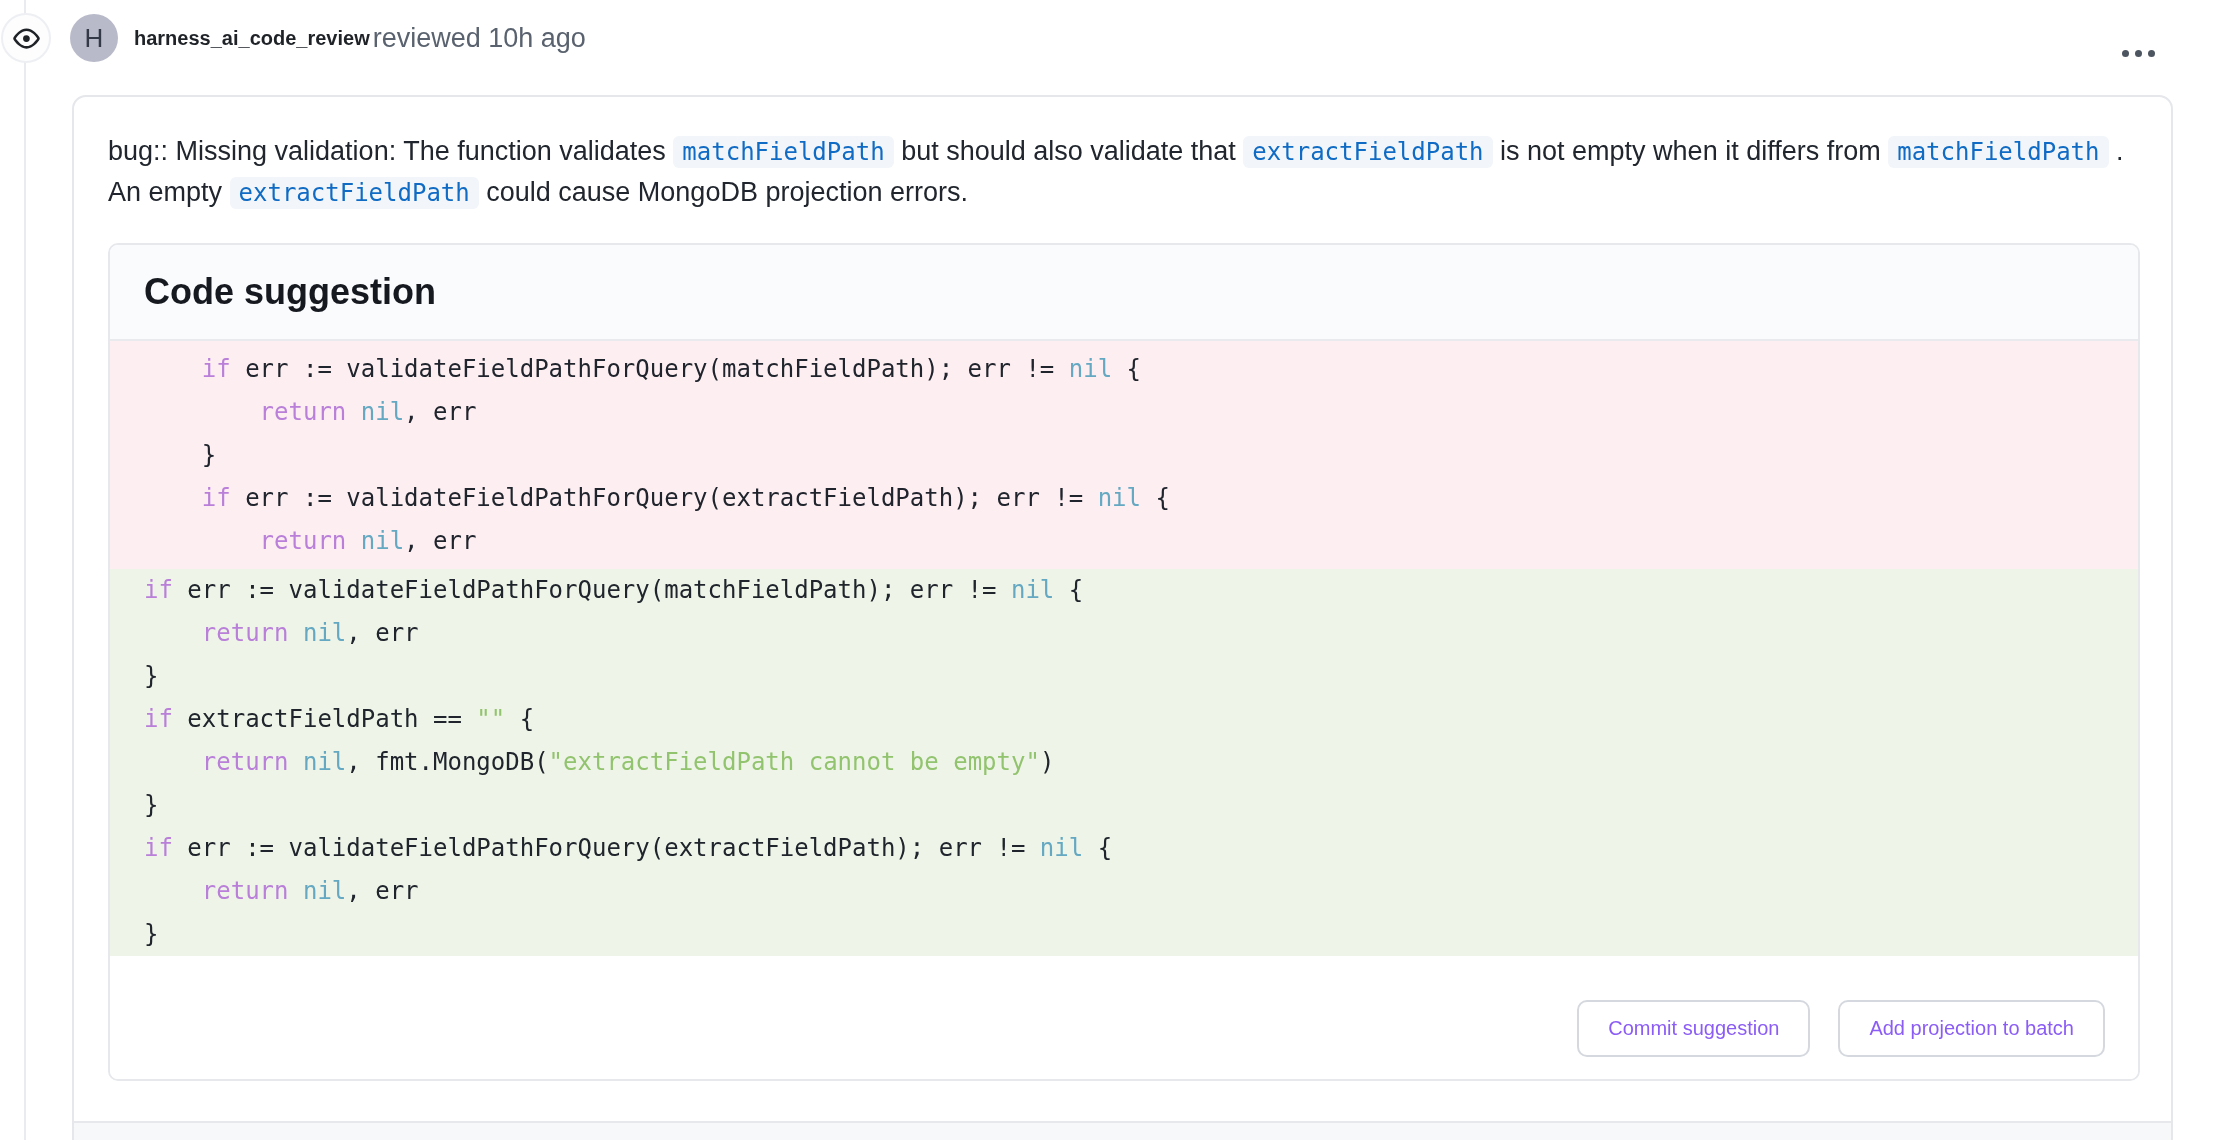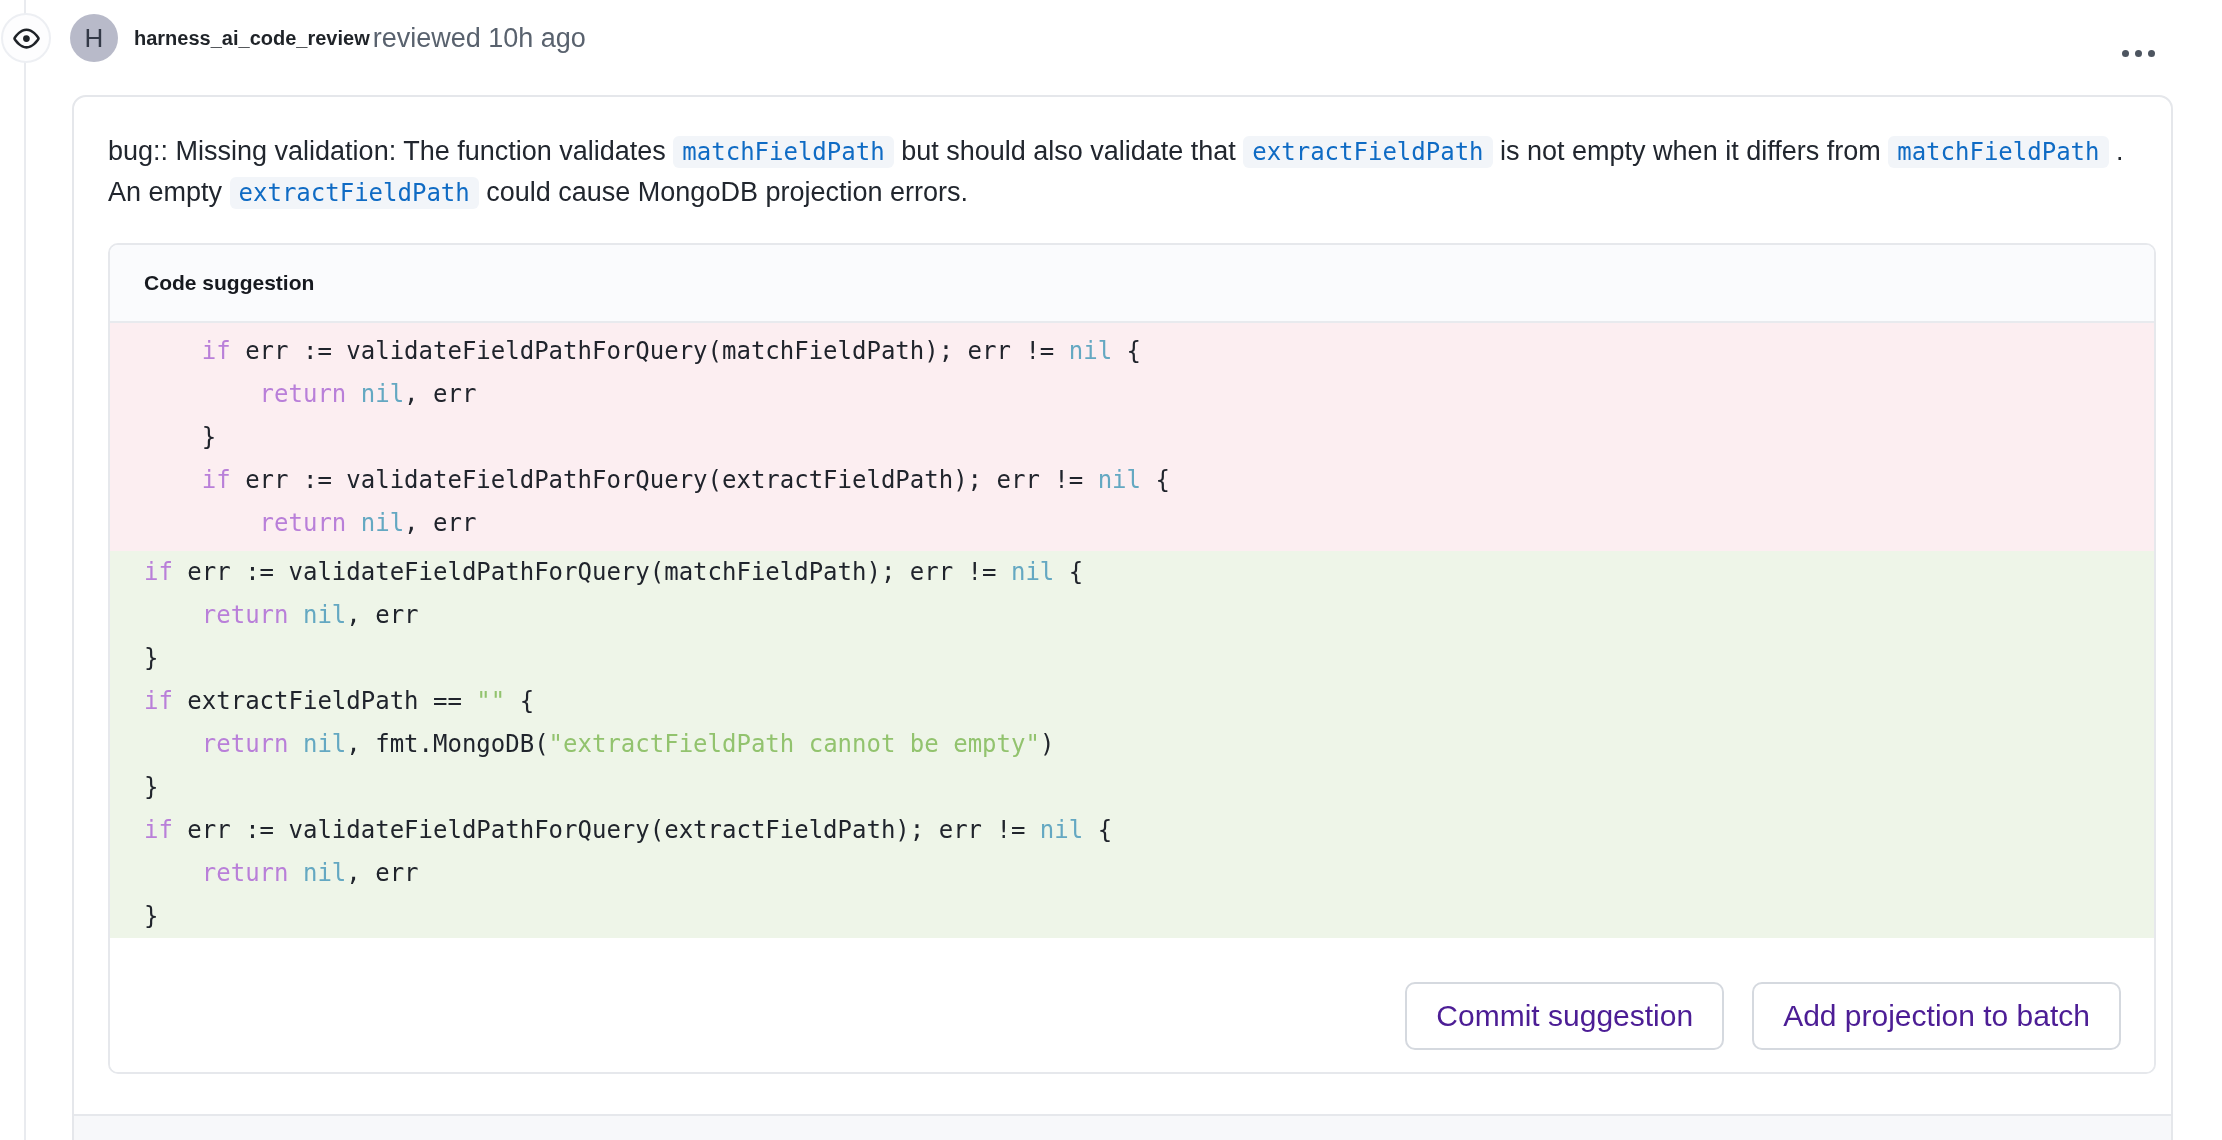--- a/index.html
+++ b/index.html
@@ -72,21 +72,21 @@
   .comment-card {
     position: absolute;
     left: 72px; top: 95px;
     width: 2101px;
     height: 1100px;
     background: #ffffff;
     border: 2px solid #e5e7eb;
     border-radius: 14px;
     display: flex; flex-direction: column;
   }
-  .card-body { padding: 34px 15px 40px 34px; }
+  .card-body { padding: 34px 31px 40px 34px; }
 
   .comment-text {
     font-size: 27px;
     line-height: 40px;
     color: #21262e;
   }
   .inline-code {
     font-family: "DejaVu Sans Mono", monospace;
     font-size: 24px;
     color: #0f6bc4;
@@ -99,21 +99,21 @@
   
   .suggestion-card {
     margin-top: 30px;
     border: 2px solid #e6e8ec;
     border-radius: 10px;
     overflow: hidden;
     background: #ffffff;
   }
   .sugg-header {
     padding: 26px 34px;
-    font-size: 21px;
+    font-size: 36px;
     font-weight: 600;
     color: #16191f;
     background: #fafbfd;
     border-bottom: 2px solid #e8eaee;
   }
 
   .code {
     font-family: "DejaVu Sans Mono", monospace;
     font-size: 24px;
     line-height: 43px;
@@ -129,23 +129,23 @@
 
   .sugg-footer {
     display: flex;
     justify-content: flex-end;
     gap: 28px;
     padding: 44px 33px 22px;
     background: #ffffff;
   }
   .sugg-btn {
     font-family: "Liberation Sans", sans-serif;
-    font-size: 30px;
+    font-size: 20px;
     font-weight: 500;
-    color: #4c1d95;
+    color: #8b5cf6;
     background: #ffffff;
     border: 2px solid #d5d9df;
     border-radius: 10px;
     padding: 15px 29px;
     cursor: pointer;
     white-space: nowrap;
   }
 
   .card-footer {
     border-top: 2px solid #e6e8ec;

